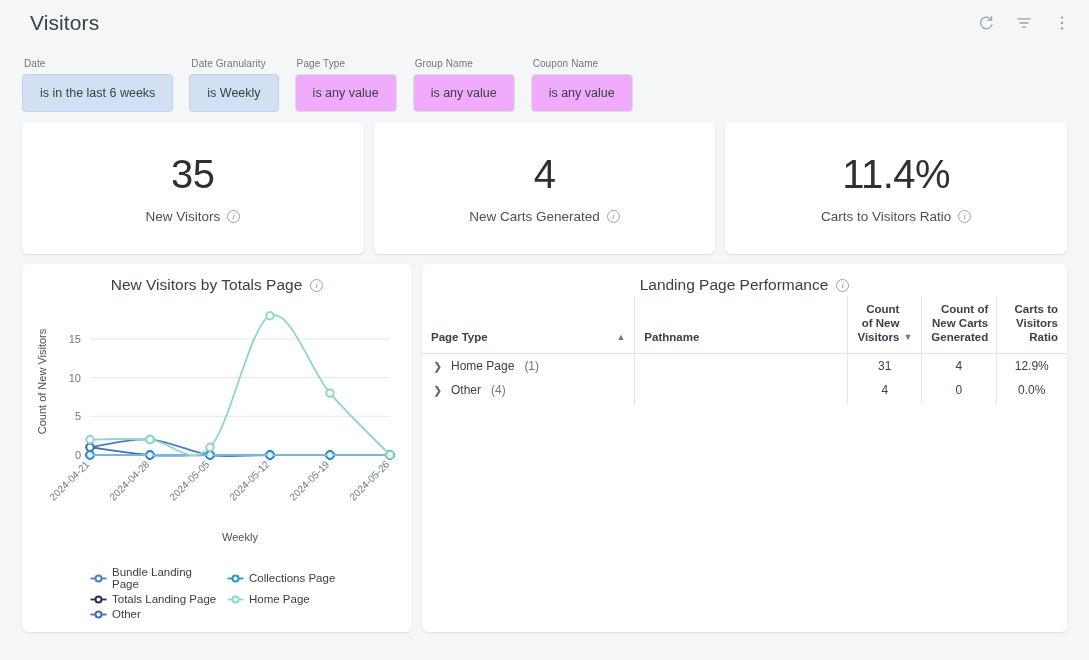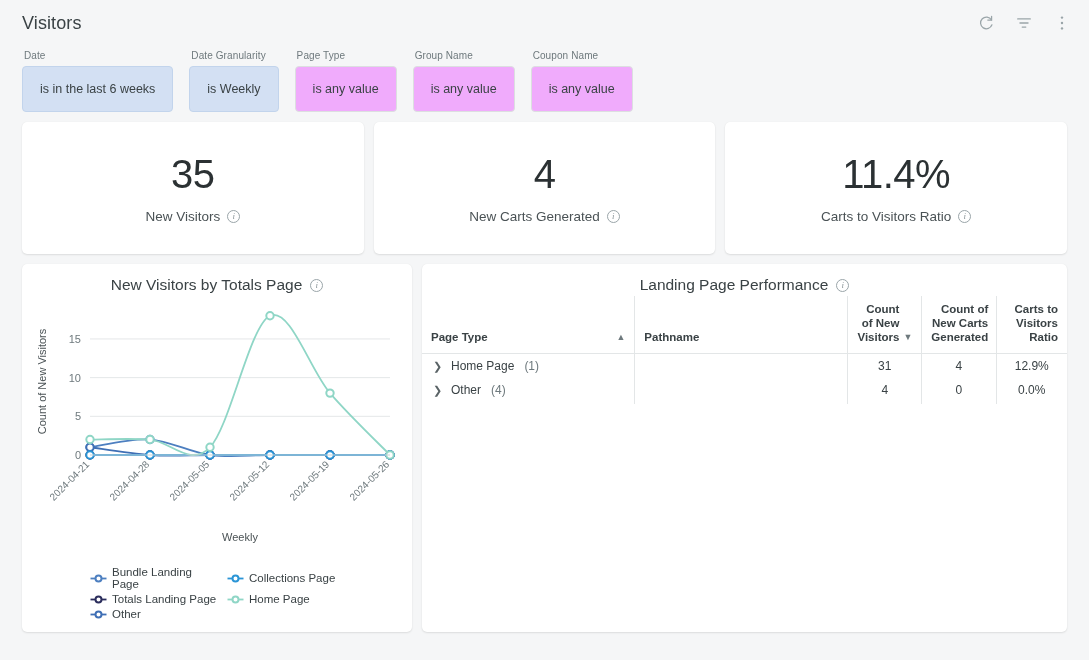--- a/index.html
+++ b/index.html
@@ -12,22 +12,23 @@
   }
 
   
   .header {
     height: 46px;
     display: flex; align-items: center;
     padding: 0 22px;
     position: relative;
   }
   .page-title {
-    font-size: 18px; font-weight: 400; color: #3a4245;
+    font-size: 21px; font-weight: 400; color: #3a4245;
     letter-spacing: .1px;
+    margin-left: 8px;
   }
   .header-actions {
     position: absolute; right: 18px; top: 50%;
     transform: translateY(-50%);
     display: flex; align-items: center; gap: 20px;
   }
   .hicon { width: 18px; height: 18px; color: #9aa5a9; cursor: pointer; display:block; }
   .hicon svg { display: block; }
 
   
@@ -35,21 +36,21 @@
     display: flex; align-items: flex-end; gap: 16px;
     padding: 8px 22px 0 22px;
     height: 66px;
   }
   .filter { display: flex; flex-direction: column; gap: 5px; }
   .filter-label {
     font-size: 10px; color: #6e797d; font-weight: 400;
     letter-spacing: .1px; padding-left: 2px;
   }
   .filter-pill {
-    height: 46px;
+    height: 38px;
     border-radius: 4px;
     display: flex; align-items: center; justify-content: center;
     font-size: 12.5px; color: #3a4245;
     padding: 0 17px;
     cursor: pointer;
     white-space: nowrap;
   }
   .filter-pill.active { background: #d3e0f3; border: 1px solid #c2d4ec; }
   .filter-pill.inactive { background: #f0abfc; border: 1px solid #dcdfe0; }
 

